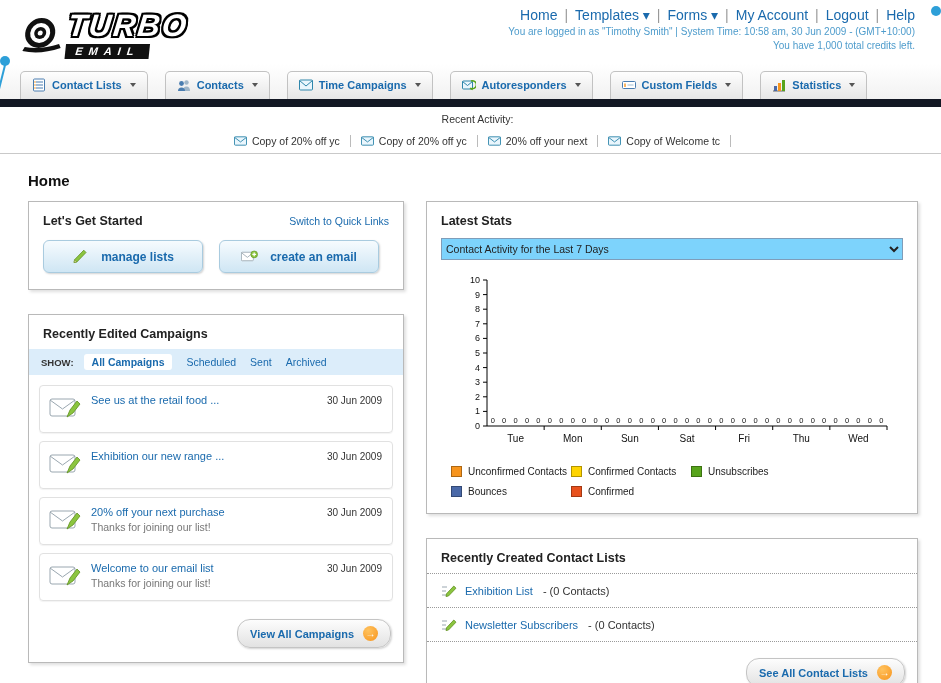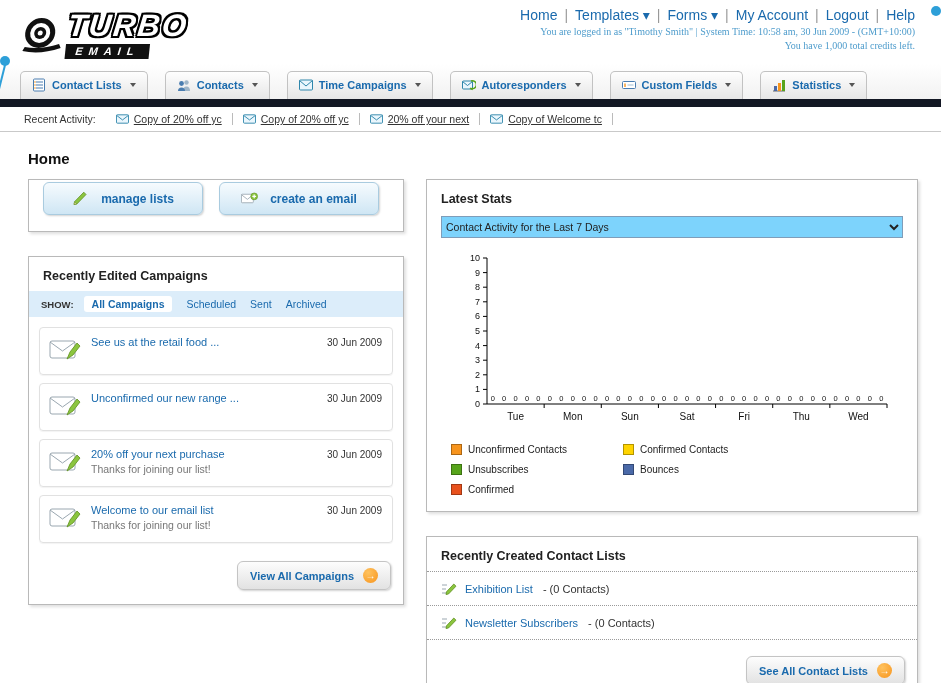--- a/index.html
+++ b/index.html
@@ -17,34 +17,34 @@
   .hdr { position:relative; height:64px; padding:4px 10px 0 6px; display:flex; justify-content:space-between; }
   .logo { display:flex; align-items:center; gap:3px; transform:skewX(-6deg); margin-left:16px; margin-top:2px; }
   .snail { width:42px; height:38px; }
   .logo-line1 { font-size:31px; font-weight:bold; font-style:italic; color:#fff; letter-spacing:2px; line-height:0.95;
     text-shadow:-2px -2px 0 #000,2px -2px 0 #000,-2px 2px 0 #000,2px 2px 0 #000,0 -2px 0 #000,0 2px 0 #000,-2px 0 0 #000,2px 0 0 #000; }
   .logo-line2 { background:#111; color:#fff; font-size:11px; font-weight:bold; font-style:italic; letter-spacing:6px; padding:1px 10px 2px; display:inline-block; margin-top:1px; }
   .hdr-right { text-align:right; padding-top:3px; padding-right:16px; }
   .hdr-links { font-size:14px; }
   .hdr-link { cursor:pointer; color:#1a6aad; }
   .hdr-link + .hdr-link::before { content:"|"; color:#999; margin:0 7px; display:inline-block; }
-  .login-line { font-size:10px; color:#4e9ccc; margin-top:3px;font-family:Liberation Serif, serif; }
+  .login-line { font-size:10px; color:#4e9ccc; margin-top:3px; }
 
   
   .nav { display:flex; align-items:flex-end; gap:17px; padding:7px 0 0 20px; background:linear-gradient(#ffffff,#f2f2f2); }
   .tab { display:inline-flex; align-items:center; gap:6px; padding:6px 11px 7px; background:linear-gradient(#fefefe,#e6e6e6);
     border:1px solid #c2c2c2; border-bottom:none; border-radius:5px 5px 0 0; color:#1a6aad; font-weight:bold; font-size:11px; cursor:pointer; white-space:nowrap; }
   .tab svg { width:14px; height:14px; }
   .dd { width:0; height:0; border-left:3px solid transparent; border-right:3px solid transparent; border-top:4px solid #555; margin-left:2px; }
   .dark-bar { height:8px; background:#131824; }
 
   
-  .activity { display:flex; align-items:center; gap:10px; padding:6px 10px 6px 24px; border-bottom:1px solid #c9c9c9; background:#fff; font-size:10.5px; color:#333; }
+  .activity { display:flex; align-items:center; gap:10px; padding:6px 10px 6px 24px; border-bottom:1px solid #c9c9c9; background:#fff; font-size:10.5px; color:#333;flex-direction:column; }
   .activity-items { display:inline-flex; align-items:center; }
-  .activity-item { display:inline-flex; align-items:center; gap:5px; padding:0 10px; border-right:1px solid #bbb; cursor:pointer;text-decoration:underline; }
+  .activity-item { display:inline-flex; align-items:center; gap:5px; padding:0 10px; border-right:1px solid #bbb; cursor:pointer; }
   .activity-item svg { width:13px; height:10px; }
 
   
   .content { padding:8px 22px 0 28px; }
   .page-title { font-size:15px; font-weight:bold; color:#111; margin:10px 0 12px; }
   .cols { display:flex; gap:22px; align-items:flex-start; }
   .col-left { width:376px; flex:0 0 auto; }
   .col-right { width:492px; flex:0 0 auto; }
 
   .panel { background:#fff; border:1px solid #b9b9b9; box-shadow:2px 2px 3px rgba(0,0,0,0.13); margin-bottom:24px; }
@@ -68,30 +68,30 @@
   .camp-list { padding:2px 0 4px; }
   .camp-item { display:flex; gap:10px; align-items:flex-start; border:1px solid #e1e1e1; border-radius:4px; margin:8px 10px; padding:8px 9px; position:relative; box-shadow:0 1px 1px rgba(0,0,0,0.05); cursor:pointer; }
   .camp-icon svg { width:32px; height:26px; }
   .camp-text { display:flex; flex-direction:column; flex:1; }
   .camp-title { color:#1a6aad; font-size:11px; text-decoration:none; cursor:pointer; }
   .camp-sub { color:#777; font-size:10.5px; margin-top:3px; }
   .camp-date { position:absolute; right:10px; top:9px; font-size:10px; color:#333; }
 
   .panel-foot { padding:6px 12px 14px; text-align:right; }
   .link-btn { display:inline-flex; align-items:center; gap:9px; padding:6px 12px; background:linear-gradient(#fdfdfd,#e2e2e2);
-    border:1px solid #c4c4c4; border-radius:6px; color:#1a6aad; font-weight:bold; font-size:11px; cursor:pointer;
+    border:1px solid #c4c4c4; border-radius:13px; color:#1a6aad; font-weight:bold; font-size:11px; cursor:pointer;
     box-shadow:1px 1px 2px rgba(0,0,0,0.18); font-family:"Liberation Sans",sans-serif; }
   .orange-arrow { width:15px; height:15px; border-radius:50%; background:radial-gradient(circle at 35% 30%, #ffc25e, #f7941d);
     color:#fff; display:inline-flex; align-items:center; justify-content:center; font-size:10px; font-weight:bold; }
 
   .stats-select { display:block; width:calc(100% - 28px); margin:2px 14px 6px; height:22px; font-size:10.5px; color:#222;
     border:1px solid #7f9db9; background:#7dd3fc; font-family:"Liberation Sans",sans-serif; }
   .chart { display:block; margin:10px auto 2px; }
   .legend { display:flex; flex-wrap:wrap; row-gap:9px; margin:6px 24px 16px; }
-  .legend-item { display:inline-flex; align-items:center; gap:6px; width:172px; font-size:10px; color:#222; }
+  .legend-item { display:inline-flex; align-items:center; gap:6px; width:120px; font-size:10px; color:#222; }
   .swatch { width:11px; height:11px; display:inline-block; border:1px solid rgba(0,0,0,0.3); }
 
   .cl-list { border-bottom:1px dotted #9a9a9a; }
   .cl-item { display:flex; align-items:center; gap:8px; padding:9px 14px; border-top:1px dotted #9a9a9a; cursor:pointer; }
   .cl-item svg { width:16px; height:15px; }
   .cl-link { color:#1a6aad; font-size:11px; text-decoration:none; cursor:pointer; }
   .cl-suffix { color:#333; font-size:11px; margin-left:2px; }
   .cl-foot { padding:16px 12px 14px; text-align:right; }
 </style>
 </head>
@@ -227,20 +227,24 @@
       </span>
   </div>
 
   <main class="content">
     <h1 class="page-title">Home</h1>
 
     <div class="cols">
       <div class="col-left">
 
         <section class="panel">
+          <div class="panel-head">
+            <span class="panel-title">Let's Get Started</span>
+            <a class="blue-link">Switch to Quick Links</a>
+          </div>
           <div class="gs-buttons">
             <button class="big-btn">
               <svg viewBox="0 0 17 15">
                 <path d="M2 13.5 L4.8 13 L14 3.5 L11.8 1.2 L2.6 10.7 Z" fill="#8bc53f" stroke="#5f8f1f" stroke-width="0.8"></path>
                 <path d="M2 13.5 L2.6 10.7 L4.8 13 Z" fill="#e8d9a0" stroke="#5f8f1f" stroke-width="0.5"></path>
               </svg>
               <span>manage lists</span>
             </button>
             <button class="big-btn">
               <svg viewBox="0 0 20 15">
@@ -285,21 +289,21 @@
 
               <div class="camp-item">
                 <span class="camp-icon">
                   <svg viewBox="0 0 32 26">
                     <rect x="1" y="5" width="25" height="17" rx="2" fill="#fff" stroke="#9aa7b0"></rect>
                     <path d="M1 6 L13.5 15 L26 6" fill="none" stroke="#9aa7b0"></path>
                     <path d="M18 23 L21 16 L28 7 L31 10 L24 19 Z" fill="#8bc53f" stroke="#5f8f1f" stroke-width="0.8"></path>
                   </svg>
                 </span>
                 <span class="camp-text">
-                  <a class="camp-title">Unconfirmed our new range ...</a>
+                  <a class="camp-title">Exhibition our new range ...</a>
                 </span>
                 <span class="camp-date">30 Jun 2009</span>
               </div>
 
               <div class="camp-item">
                 <span class="camp-icon">
                   <svg viewBox="0 0 32 26">
                     <rect x="1" y="5" width="25" height="17" rx="2" fill="#fff" stroke="#9aa7b0"></rect>
                     <path d="M1 6 L13.5 15 L26 6" fill="none" stroke="#9aa7b0"></path>
                     <path d="M18 23 L21 16 L28 7 L31 10 L24 19 Z" fill="#8bc53f" stroke="#5f8f1f" stroke-width="0.8"></path>

